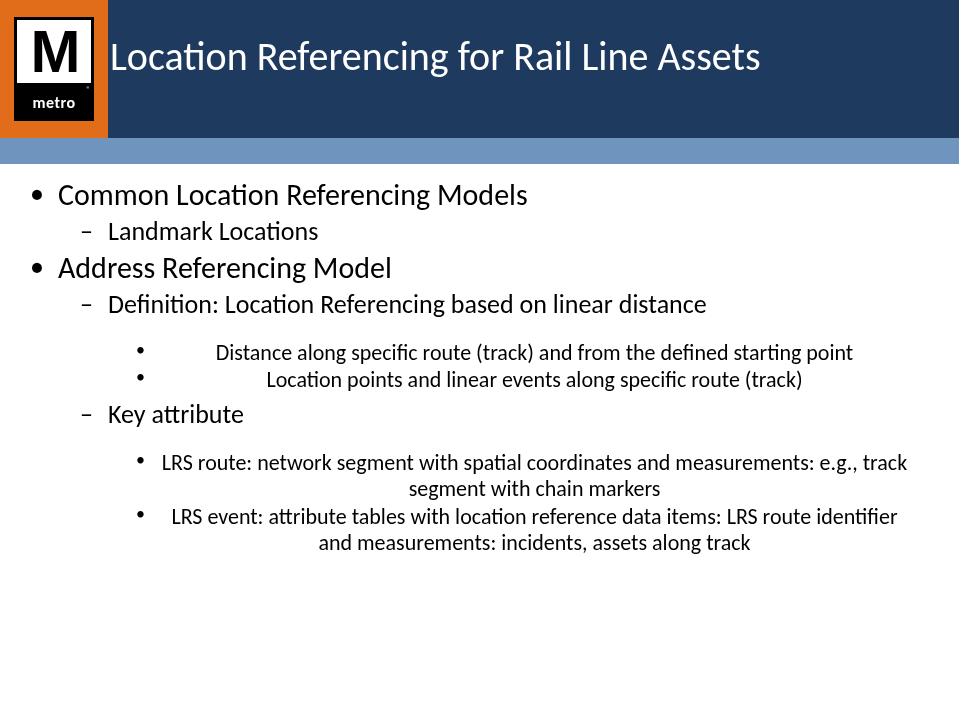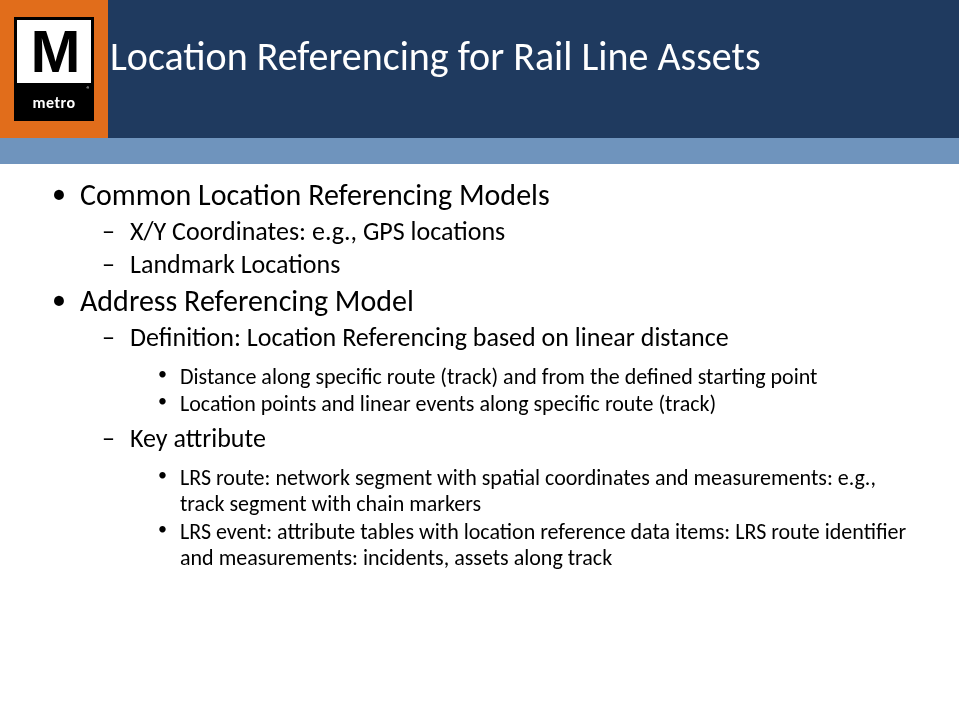--- a/index.html
+++ b/index.html
@@ -86,21 +86,21 @@
   .title {
     position: absolute;
     left: 110px;
     top: 32px;
     right: 20px;
     color: #fff;
     font-size: 40px;
     font-weight: 400;
   }
   .content {
-    padding: 12px 48px 0 48px;
+    padding: 12px 48px 0 26px;
   }
   ul.lvl1 {
     list-style: none;
     padding-left: 32px;
   }
   ul.lvl1 > li {
     position: relative;
     font-size: 30px;
     color: #000;
     margin-bottom: 2px;
@@ -125,22 +125,23 @@
   }
   ul.lvl2 > li::before {
     content: "–";
     position: absolute;
     left: -28px;
     top: 0;
   }
   ul.lvl3 {
     list-style: none;
     padding-left: 50px;
-    margin-top: 11px;
+    margin-top: 20px;
     margin-bottom: 4px;
+    text-align: center;
   }
   ul.lvl3 > li {
     position: relative;
     font-size: 22px;
     color: #000;
     margin-bottom: 1px;
     line-height: 1.2;
   }
   ul.lvl3 > li::before {
     content: "•";
@@ -168,21 +169,20 @@
     </div>
   </div>
   <div class="title">Location Referencing for Rail Line Assets</div>
 </div>
 
 <div class="content">
   <ul class="lvl1">
     <li>
       <span>Common Location Referencing Models</span>
       <ul class="lvl2">
-        <li><span>X/Y Coordinates: e.g., GPS locations</span></li>
         <li><span>Landmark Locations</span></li>
       </ul>
     </li>
     <li>
       <span>Address Referencing Model</span>
       <ul class="lvl2">
         <li>
           <span>Definition: Location Referencing based on linear distance</span>
           <ul class="lvl3">
             <li><span>Distance along specific route (track) and from the defined starting point</span></li>

